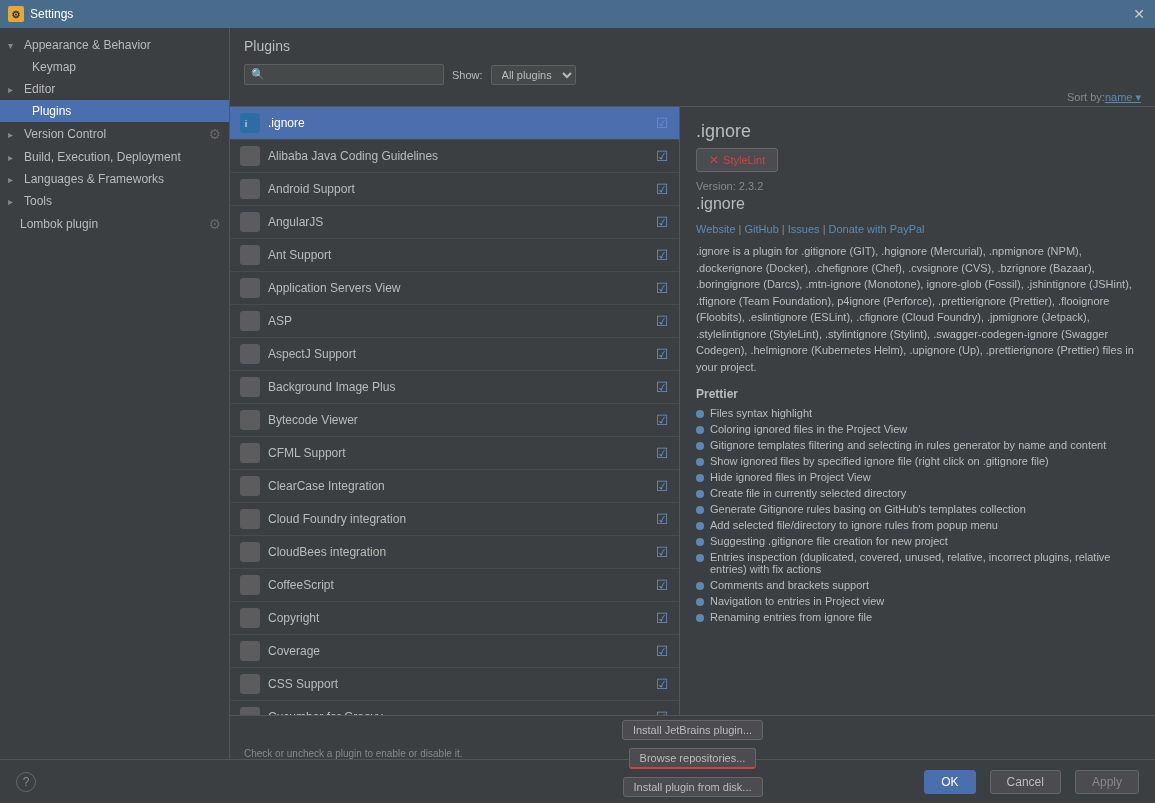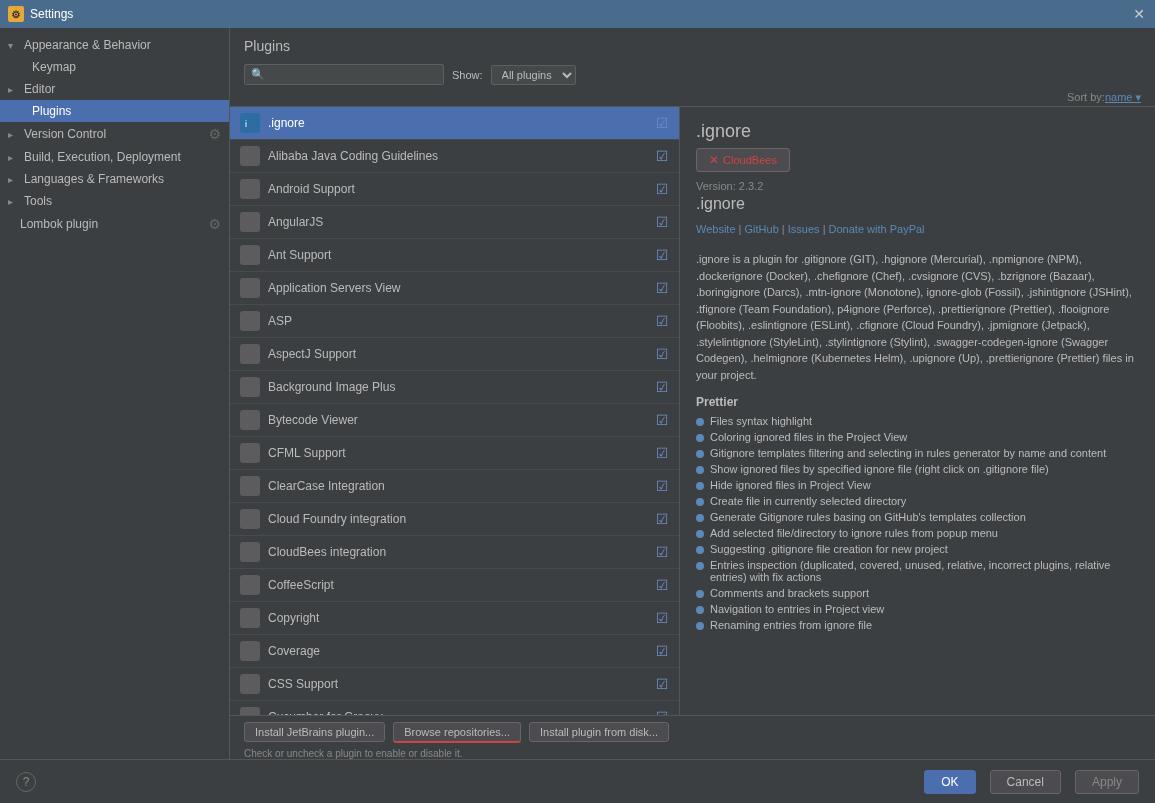--- a/index.html
+++ b/index.html
@@ -255,21 +255,21 @@
       font-size: 11px;
       color: #888;
       margin-bottom: 3px;
     }
     .detail-title-medium {
       font-size: 16px;
       color: #bbb;
       margin-bottom: 10px;
     }
     .detail-links {
-      margin-bottom: 16px;
+      margin-bottom: 8px;
       font-size: 11px;
     }
     .detail-links a {
       color: #5a8ab5;
       text-decoration: none;
       cursor: pointer;
     }
     .detail-links span { color: #888; }
 
     .detail-desc {
@@ -309,20 +309,21 @@
       border-top: 1px solid #555;
       display: flex;
       flex-direction: column;
     }
     .bottom-actions {
       display: flex;
       align-items: center;
       padding: 4px 14px;
       gap: 8px;
       height: 32px;
+      flex-direction: column;
     }
     .bottom-note {
       font-size: 10px;
       color: #888;
       padding: 0 14px;
     }
     .action-btn {
       background: #4c4c50;
       border: 1px solid #666;
       color: #bbb;
@@ -694,21 +695,21 @@
             <span class="check-icon">☑</span>
           </div>
         </div>
 
       </div>
 
       <div class="detail-panel">
         <div class="detail-title-large">.ignore</div>
         <button class="uninstall-btn">
           <span style="color:#cc4444;font-size:12px;">✕</span>
-          <span>CloudBees</span>
+          <span>StyleLint</span>
         </button>
         <div class="version-text">Version: 2.3.2</div>
         <div class="detail-title-medium">.ignore</div>
         <div class="detail-links">
           <a>Website</a>
           <span> | </span>
           <a>GitHub</a>
           <span> | </span>
           <a>Issues</a>
           <span> | </span>

